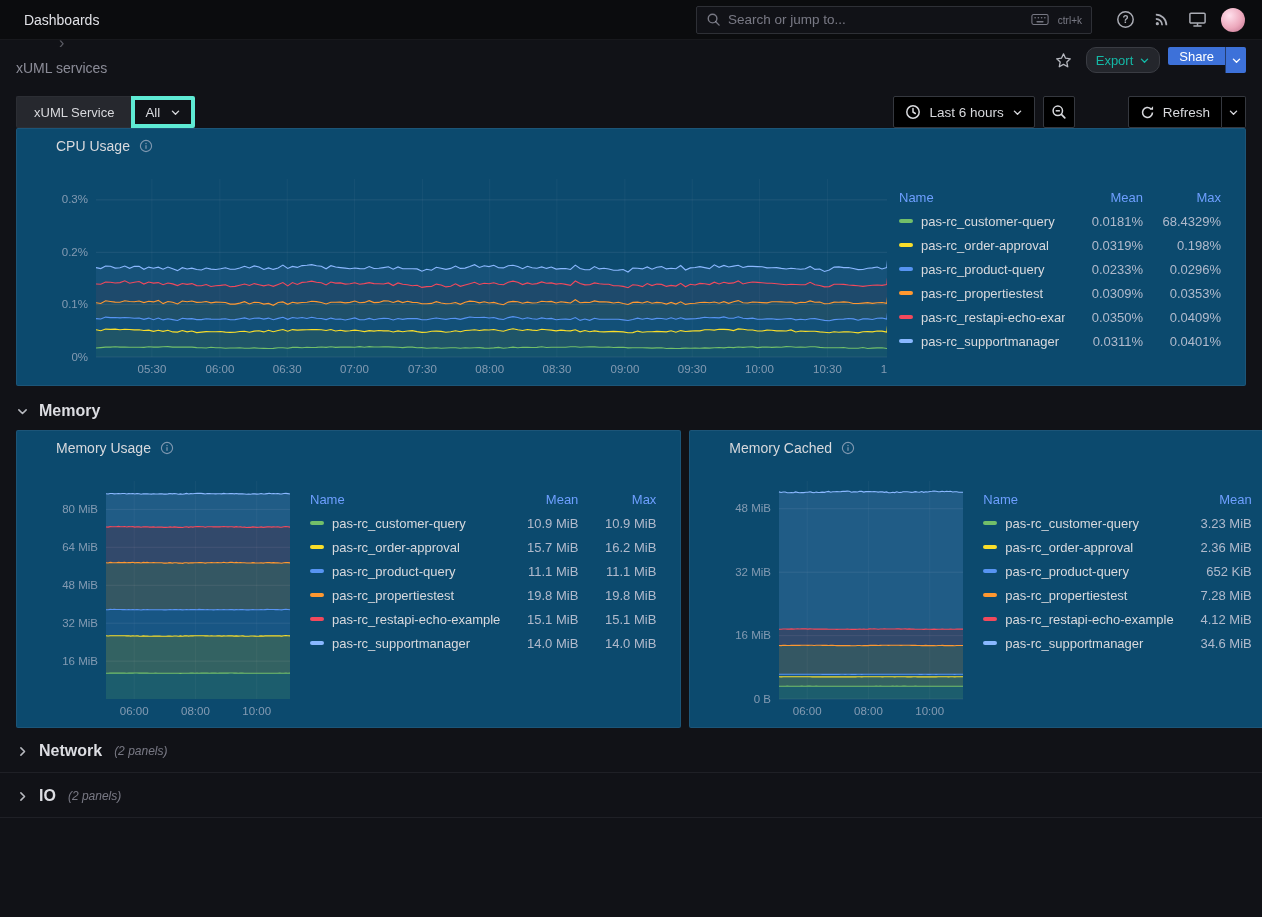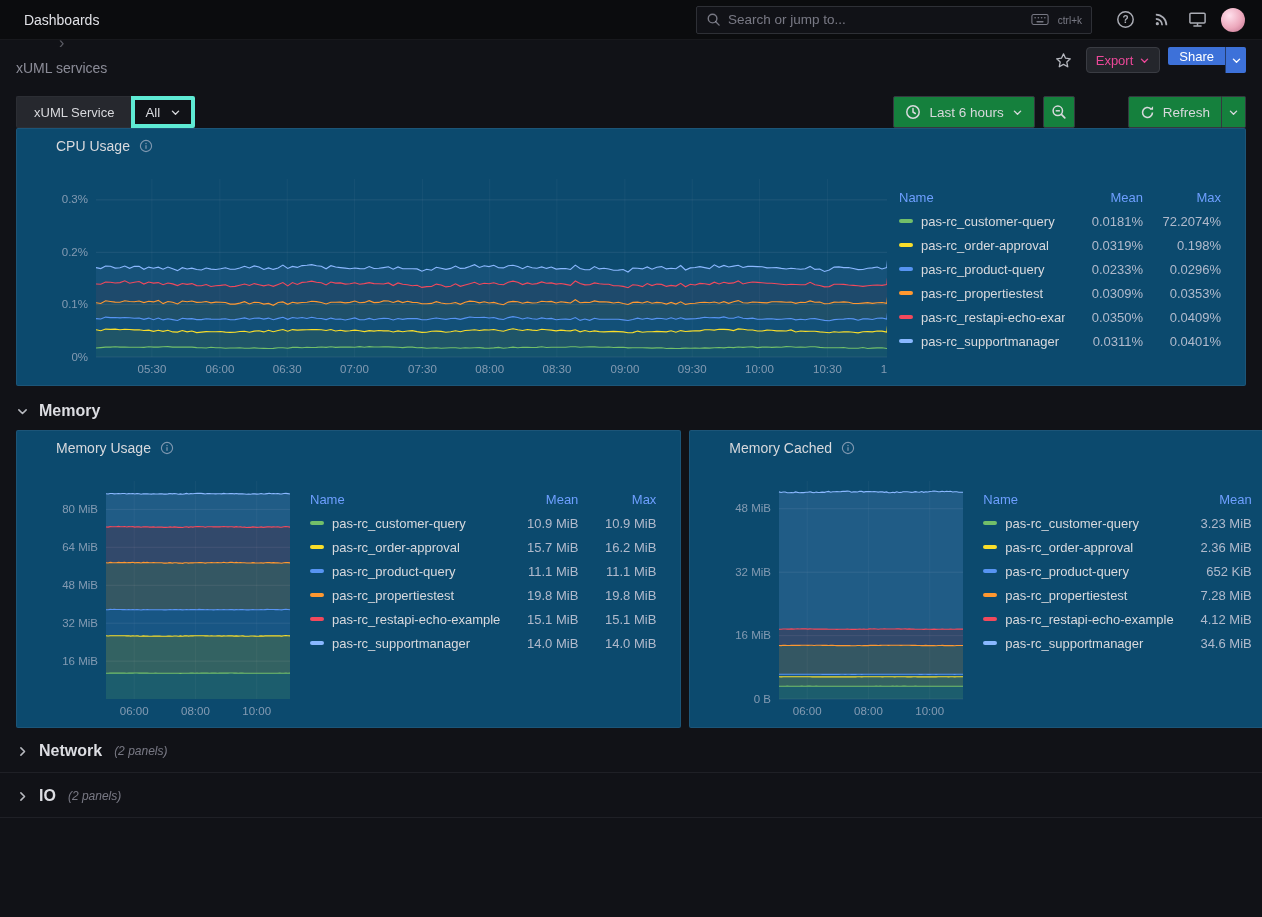--- a/index.html
+++ b/index.html
@@ -31,37 +31,37 @@
   .nav-icon-btn { width: 30px; height: 30px; display: flex; align-items: center; justify-content: center;
     background: transparent; border: none; color: #abadb5; cursor: pointer; border-radius: 2px; }
   .avatar { width: 24px; height: 24px; border-radius: 50%;
     background: radial-gradient(circle at 35% 32%, #ffe0ec, #eda9bd 55%, #c77a95 90%); cursor: pointer; }
 
   
   .dash-toolbar { height: 40px; display: flex; align-items: center; justify-content: flex-end; gap: 8px; padding: 0 16px; }
   .star-btn { width: 28px; height: 26px; background: transparent; border: none; color: #b6b8bf; cursor: pointer;
     display: flex; align-items: center; justify-content: center; }
   .btn-secondary { height: 26px; display: flex; align-items: center; gap: 6px; padding: 12px 9px;
-    background: #24262c; border: 1px solid #3a3c43; border-radius: 4px; color: #ec4899; font-size: 13px; cursor: pointer; }
+    background: #24262c; border: 1px solid #3a3c43; border-radius: 10px; color: #14b8a6; font-size: 13px; cursor: pointer; }
   .split-blue { display: flex; }
   .share-main { height: 18px; display: flex; align-items: center; padding: 0 11px; background: #3d71d9;
     color: #ffffff; font-size: 13px; font-weight: 500; border: none; border-radius: 2px 0 0 2px; cursor: pointer; }
   .share-caret { height: 26px; width: 21px; display: flex; align-items: center; justify-content: center;
     background: #3d71d9; color: #ffffff; border: none; border-left: 1px solid rgba(17,18,23,0.55);
     border-radius: 0 2px 2px 0; cursor: pointer; }
 
   
   .controls-row { display: flex; align-items: center; padding: 16px 16px 0 16px; }
   .variable { display: flex; height: 32px; font-size: 13px; }
   .var-label { background: #26282e; color: #d8d9dd; display: flex; align-items: center; padding: 0 17px;
     border: 1px solid #2c2e34; border-right: none; border-radius: 2px 0 0 2px; }
   .var-value { background: #111217; border: 4px solid #5eead4; display: flex; align-items: center; gap: 10px;
     padding: 0 10px; color: #d8d9dd; border-radius: 0 2px 2px 0; cursor: pointer; }
   .controls-right { margin-left: auto; display: flex; align-items: center; gap: 8px; }
-  .ctl-btn { height: 32px; background: #15803d; border: 1px solid #35383f; border-radius: 2px; color: #d8d9dd;
+  .ctl-btn { height: 32px; background: #000000; border: 1px solid #35383f; border-radius: 2px; color: #d8d9dd;
     display: flex; align-items: center; gap: 8px; padding: 0 11px; font-size: 13.5px; font-weight: 500; cursor: pointer; }
   .ctl-square { width: 32px; padding: 0; justify-content: center; }
   .refresh-split { display: flex; }
   .refresh-main { border-radius: 2px 0 0 2px; margin-left: 45px; }
   .refresh-caret { width: 24px; padding: 0; justify-content: center; border-left: none; border-radius: 0 2px 2px 0; }
 
   
   .section-header { display: flex; align-items: center; gap: 10px; padding: 16px 16px 10px 16px; cursor: pointer; }
   .section-header .chev { color: #b8bac0; }
   .section-title { font-size: 16px; font-weight: 700; color: #dcdde2; }
@@ -313,21 +313,21 @@
         </div>
       <div class="legend legend-cpu">
           <div class="legend-row legend-head">
             <span class="l-name">Name</span>
             <span class="l-val">Mean</span>
             <span class="l-val">Max</span>
           </div>
           <div class="legend-row">
             <span class="l-name"><i class="marker" style="background:#73BF69"></i>pas-rc_customer-query</span>
             <span class="l-val">0.0181%</span>
-            <span class="l-val">72.2074%</span>
+            <span class="l-val">68.4329%</span>
           </div>
           <div class="legend-row">
             <span class="l-name"><i class="marker" style="background:#FADE2A"></i>pas-rc_order-approval</span>
             <span class="l-val">0.0319%</span>
             <span class="l-val">0.198%</span>
           </div>
           <div class="legend-row">
             <span class="l-name"><i class="marker" style="background:#5794F2"></i>pas-rc_product-query</span>
             <span class="l-val">0.0233%</span>
             <span class="l-val">0.0296%</span>

